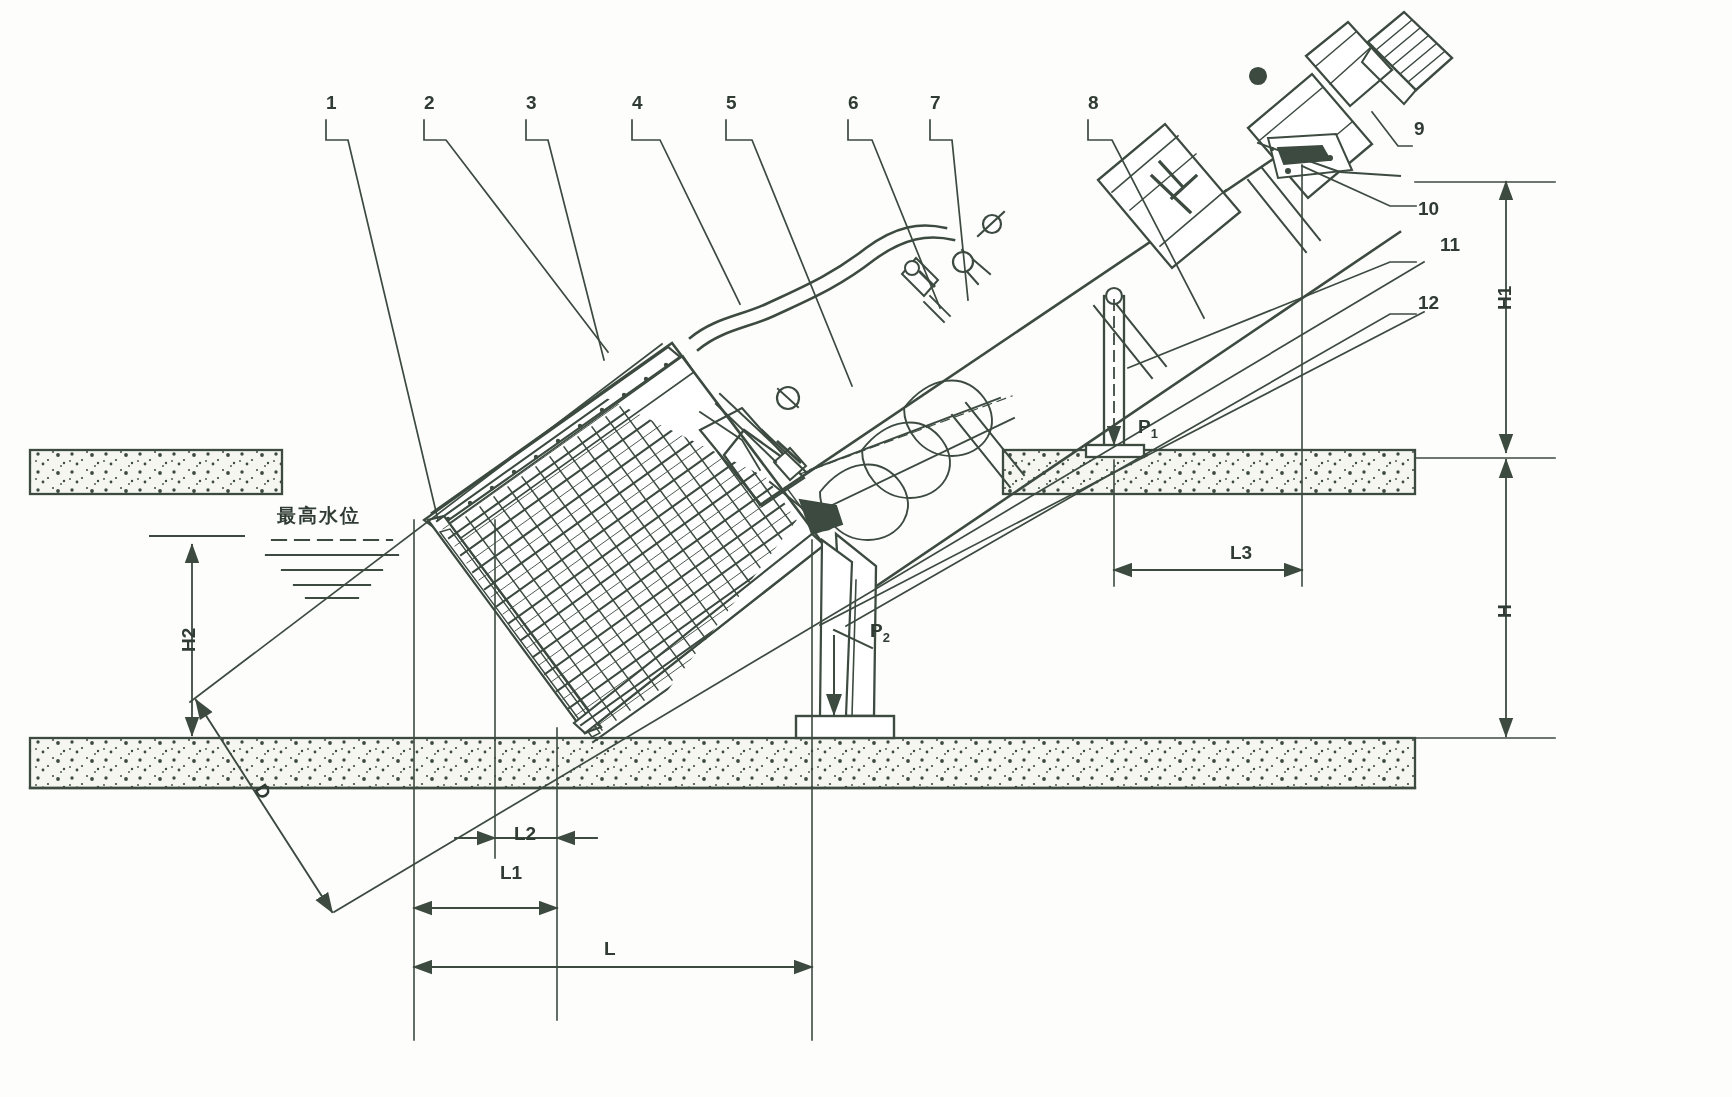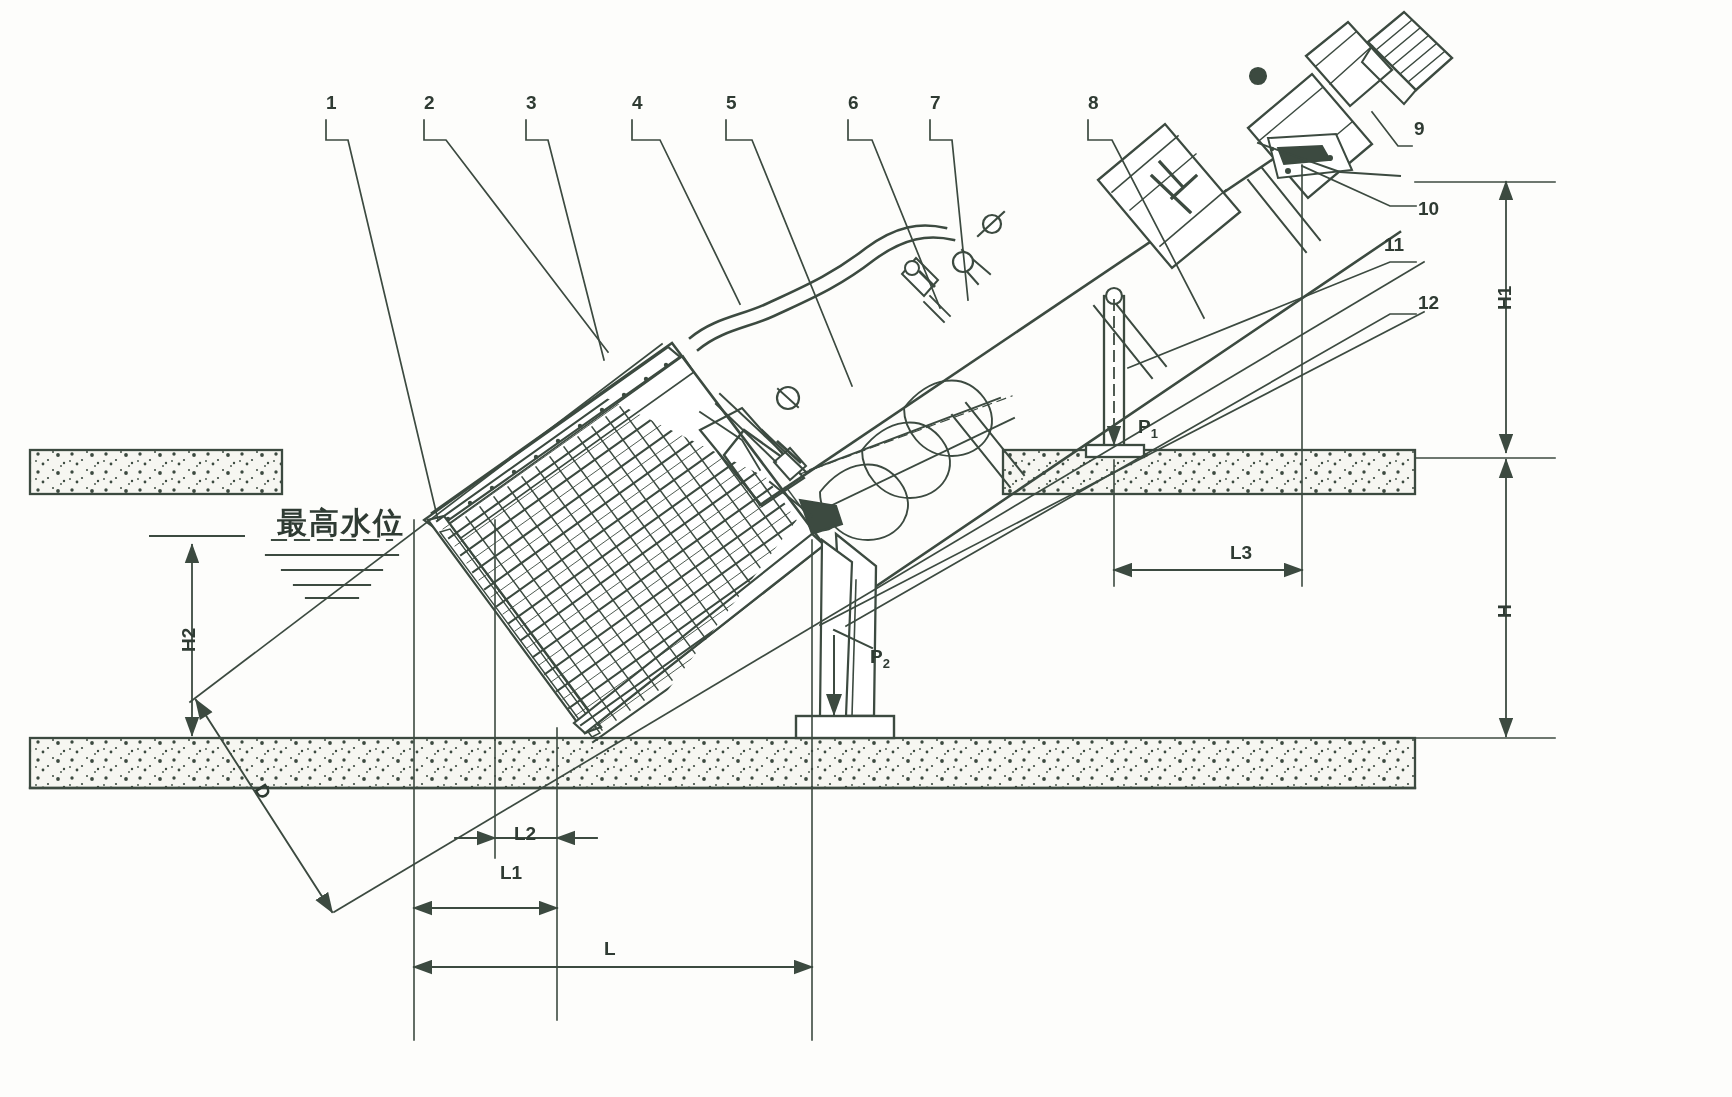--- a/index.html
+++ b/index.html
@@ -3,21 +3,21 @@
 <meta charset="utf-8">
 <style>
   html,body{margin:0;padding:0;background:#ffffff;}
   body{font-family:"Liberation Sans",sans-serif;}
   #stage{position:relative;width:1732px;height:1097px;background:#fdfdfb;overflow:hidden;}
   #stage svg{position:absolute;left:0;top:0;}
   .lbl{position:absolute;font-family:"Liberation Sans",sans-serif;color:#2f3b33;font-weight:bold;white-space:nowrap;}
   .callout-num{font-size:19px;letter-spacing:0px;}
   .dim{font-size:19px;}
   .dim-v{font-size:19px;transform:rotate(-90deg);transform-origin:left top;}
-  .cjk{font-family:"DejaVu Sans",sans-serif;font-size:30px;font-weight:bold;letter-spacing:2px;}
+  .cjk{font-family:"DejaVu Sans",sans-serif;font-size:19px;font-weight:bold;letter-spacing:2px;}
   .sub{font-size:13px;vertical-align:sub;}
   .rot-d{font-size:19px;}
 </style>
 </head>
 <body>
 
 <div id="stage">
 
 <svg width="1732" height="1097" viewBox="0 0 1732 1097">
   <defs>
@@ -334,36 +334,36 @@
 <div class="lbl callout-num" style="left:326px;top:92px;">1</div>
 <div class="lbl callout-num" style="left:424px;top:92px;">2</div>
 <div class="lbl callout-num" style="left:526px;top:92px;">3</div>
 <div class="lbl callout-num" style="left:632px;top:92px;">4</div>
 <div class="lbl callout-num" style="left:726px;top:92px;">5</div>
 <div class="lbl callout-num" style="left:848px;top:92px;">6</div>
 <div class="lbl callout-num" style="left:930px;top:92px;">7</div>
 <div class="lbl callout-num" style="left:1088px;top:92px;">8</div>
 <div class="lbl callout-num" style="left:1414px;top:118px;">9</div>
 <div class="lbl callout-num" style="left:1418px;top:170px;margin-top:28px;">10</div>
-<div class="lbl callout-num" style="left:1384px;top:234px;">11</div>
+<div class="lbl callout-num" style="left:1440px;top:234px;">11</div>
 <div class="lbl callout-num" style="left:1418px;top:292px;">12</div>
 
 <div class="lbl cjk" style="left:277px;top:503px;">最高水位</div>
 
 <div class="lbl dim" style="left:604px;top:938px;">L</div>
 <div class="lbl dim" style="left:500px;top:862px;">L1</div>
 <div class="lbl dim" style="left:514px;top:823px;text-align:center;">L2</div>
 <div class="lbl dim" style="left:1198px;top:542px;margin-left:32px;">L3</div>
 
 <div class="lbl dim-v" style="left:1494px;top:310px;">H1</div>
 <div class="lbl dim-v" style="left:1494px;top:618px;">H</div>
 <div class="lbl dim-v" style="left:178px;top:652px;">H2</div>
 
 <div class="lbl rot-d" style="left:268px;top:780px;transform:rotate(57deg);transform-origin:left top;">D</div>
 
 <div class="lbl dim" style="left:1138px;top:376px;margin-top:40px;">
   <span>P</span><span class="sub">1</span>
 </div>
-<div class="lbl dim" style="left:870px;top:646px;">
+<div class="lbl dim" style="left:870px;top:620px;">
   <span>P</span><span class="sub">2</span>
 </div>
 
 </div>
 
 </body></html>

